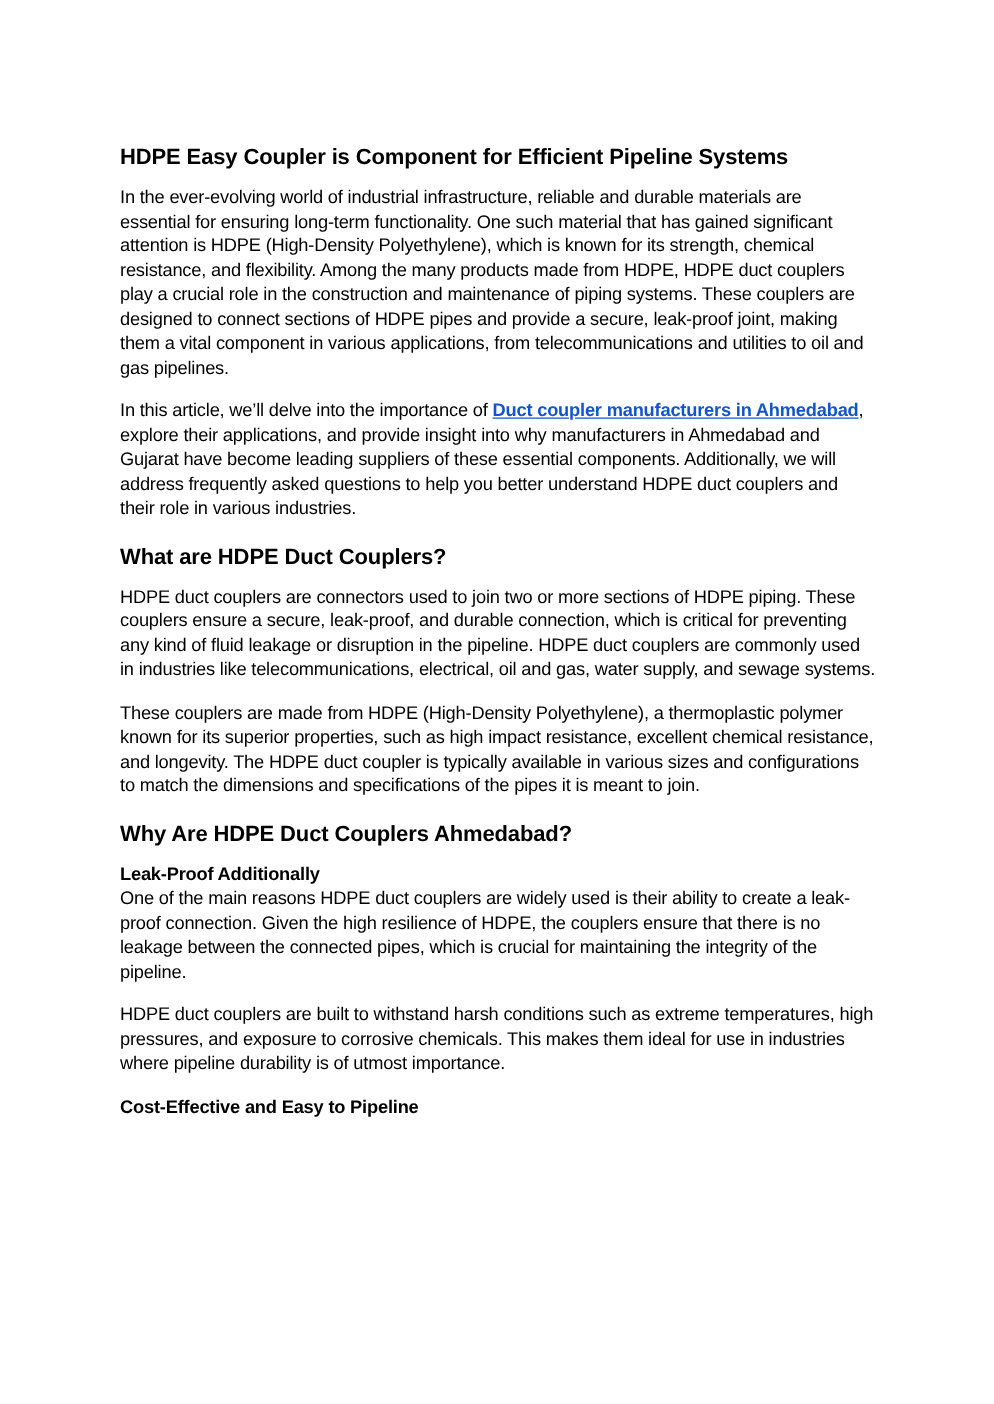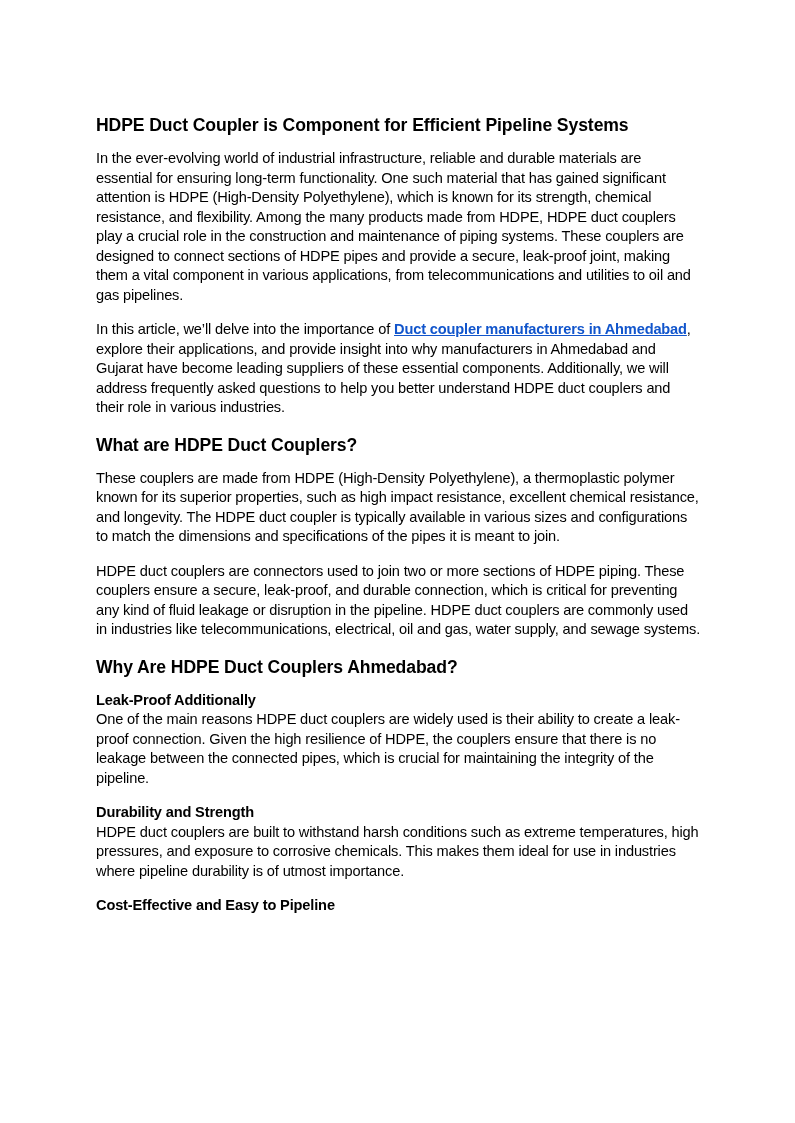--- a/index.html
+++ b/index.html
@@ -51,37 +51,37 @@
       color: #1155cc;
       font-weight: bold;
       text-decoration: underline;
     }
     .gap-h2 { margin-top: 8px; }
   </style>
 </head>
 <body>
 
 <div class="page">
-  <h1>HDPE Duct Coupler is Component for Efficient Pipeline Systems</h1>
+  <h1>HDPE Easy Coupler is Component for Efficient Pipeline Systems</h1>
 
   <p>In the ever-evolving world of industrial infrastructure, reliable and durable materials are essential for ensuring long-term functionality. One such material that has gained significant attention is HDPE (High-Density Polyethylene), which is known for its strength, chemical resistance, and flexibility. Among the many products made from HDPE, HDPE duct couplers play a crucial role in the construction and maintenance of piping systems. These couplers are designed to connect sections of HDPE pipes and provide a secure, leak-proof joint, making them a vital component in various applications, from telecommunications and utilities to oil and gas pipelines.</p>
 
   <p><span>In this article, we’ll delve into the importance of </span><a class="link" href="#">Duct coupler manufacturers in Ahmedabad</a><span>, explore their applications, and provide insight into why manufacturers in Ahmedabad and Gujarat have become leading suppliers of these essential components. Additionally, we will address frequently asked questions to help you better understand HDPE duct couplers and their role in various industries.</span></p>
 
   <h2 class="gap-h2">What are HDPE Duct Couplers?</h2>
 
+  <p>HDPE duct couplers are connectors used to join two or more sections of HDPE piping. These couplers ensure a secure, leak-proof, and durable connection, which is critical for preventing any kind of fluid leakage or disruption in the pipeline. HDPE duct couplers are commonly used in industries like telecommunications, electrical, oil and gas, water supply, and sewage systems.</p>
   <p>These couplers are made from HDPE (High-Density Polyethylene), a thermoplastic polymer known for its superior properties, such as high impact resistance, excellent chemical resistance, and longevity. The HDPE duct coupler is typically available in various sizes and configurations to match the dimensions and specifications of the pipes it is meant to join.</p>
-  <p>HDPE duct couplers are connectors used to join two or more sections of HDPE piping. These couplers ensure a secure, leak-proof, and durable connection, which is critical for preventing any kind of fluid leakage or disruption in the pipeline. HDPE duct couplers are commonly used in industries like telecommunications, electrical, oil and gas, water supply, and sewage systems.</p>
 
   <h2 class="gap-h2">Why Are HDPE Duct Couplers Ahmedabad?</h2>
 
   <p>
     <span class="sub">Leak-Proof Additionally</span><span>One of the main reasons HDPE duct couplers are widely used is their ability to create a leak-proof connection. Given the high resilience of HDPE, the couplers ensure that there is no leakage between the connected pipes, which is crucial for maintaining the integrity of the pipeline.</span>
   </p>
 
   <p>
-    <span class="sub">Durability and Strength</span><span>HDPE duct couplers are built to withstand harsh conditions such as extreme temperatures, high pressures, and exposure to corrosive chemicals. This makes them ideal for use in industries where pipeline durability is of utmost importance.</span>
+    <span>HDPE duct couplers are built to withstand harsh conditions such as extreme temperatures, high pressures, and exposure to corrosive chemicals. This makes them ideal for use in industries where pipeline durability is of utmost importance.</span>
   </p>
 
   <p>
     <span class="sub">Cost-Effective and Easy to Pipeline</span>
   </p>
 </div>
 
 </body></html>

